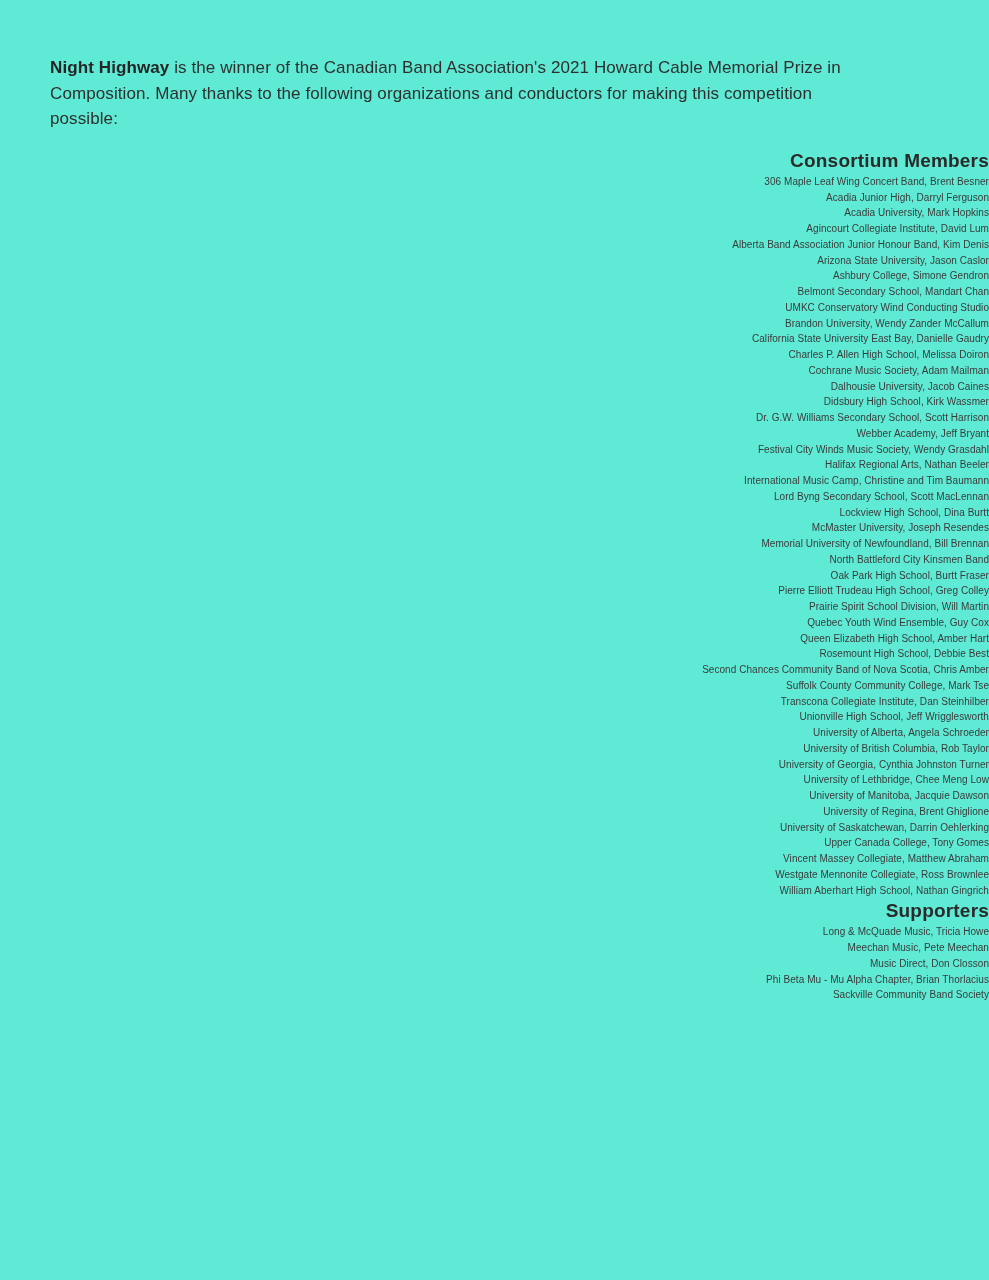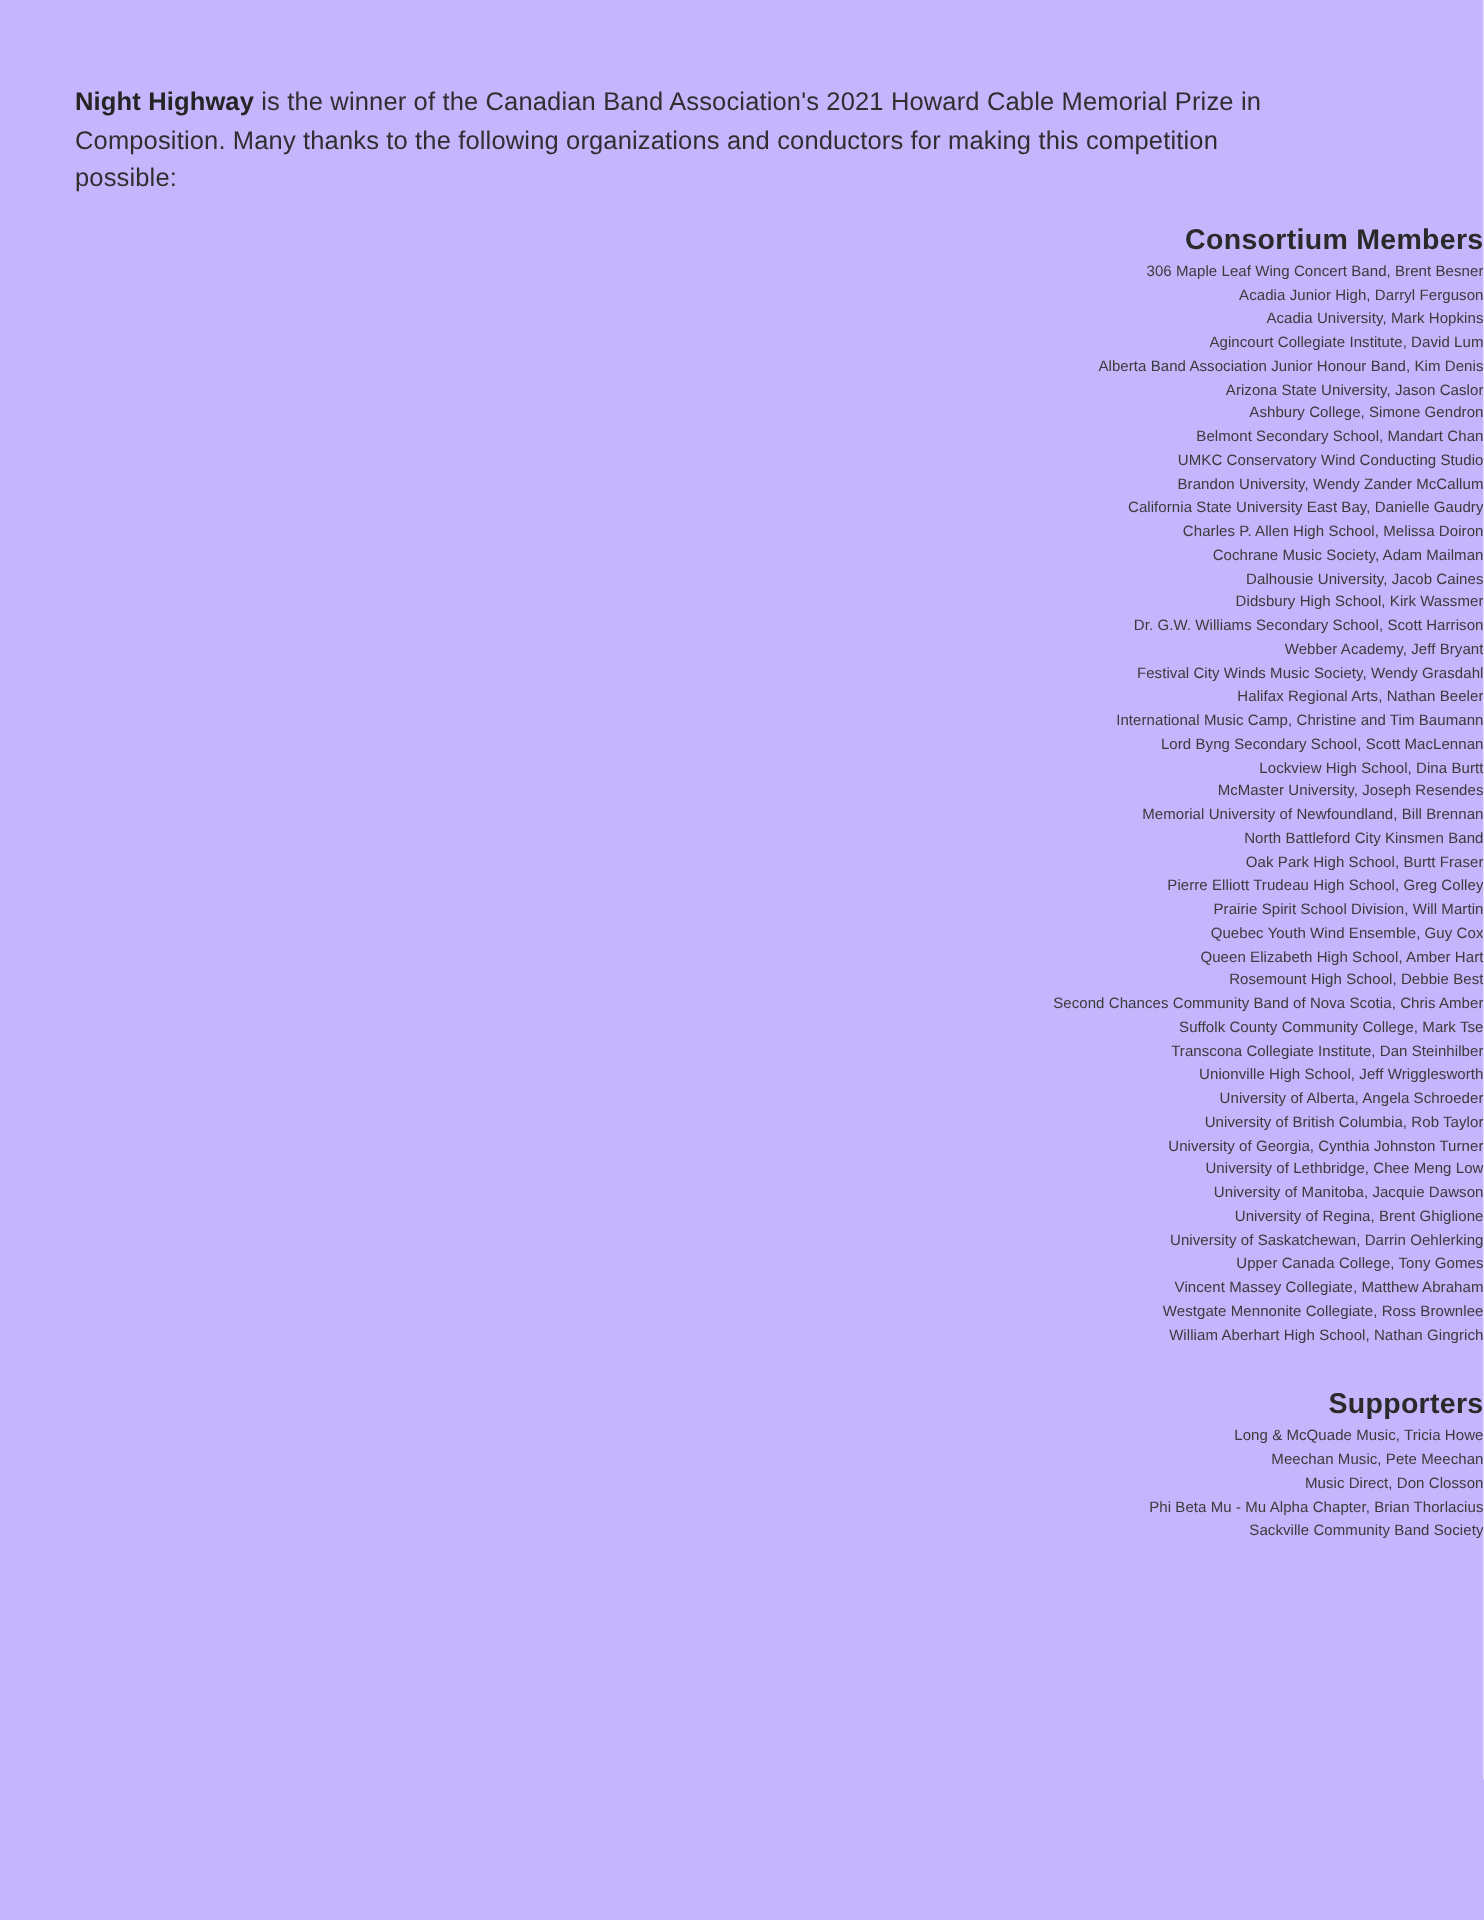--- a/index.html
+++ b/index.html
@@ -11,21 +11,21 @@
     width: 989px;
     height: 1280px;
     position: relative;
     font-family: "Liberation Sans", sans-serif;
     color: #2e2e2e;
     -webkit-font-smoothing: antialiased;
   }
   .page {
     width: 989px;
     height: 1280px;
-    background: #c4b5fd;
+    background: #5eead4;
     overflow: hidden;
   }
   .intro {
     margin: 55px 44px 0 50px;
     font-size: 17px;
     line-height: 25.6px;
     color: #2f2f2f;
     letter-spacing: 0.1px;
   }
   .intro .work-title {
@@ -33,21 +33,20 @@
     color: #252525;
   }
   .sections {
     text-align: right;
   }
   .section-heading {
     font-size: 19px;
     font-weight: 600;
     color: #2a2a2a;
     line-height: 26px;
-    margin-top: 26px;
     letter-spacing: 0.2px;
   }
   .sections .section-heading:first-child {
     margin-top: 16px;
   }
   .section-list {
     margin: 0 auto;
   }
   .list-item {
     font-size: 10px;

